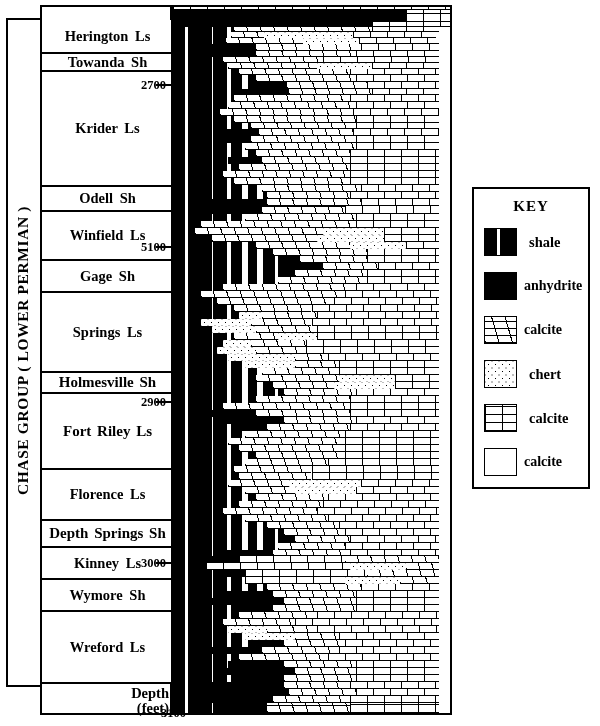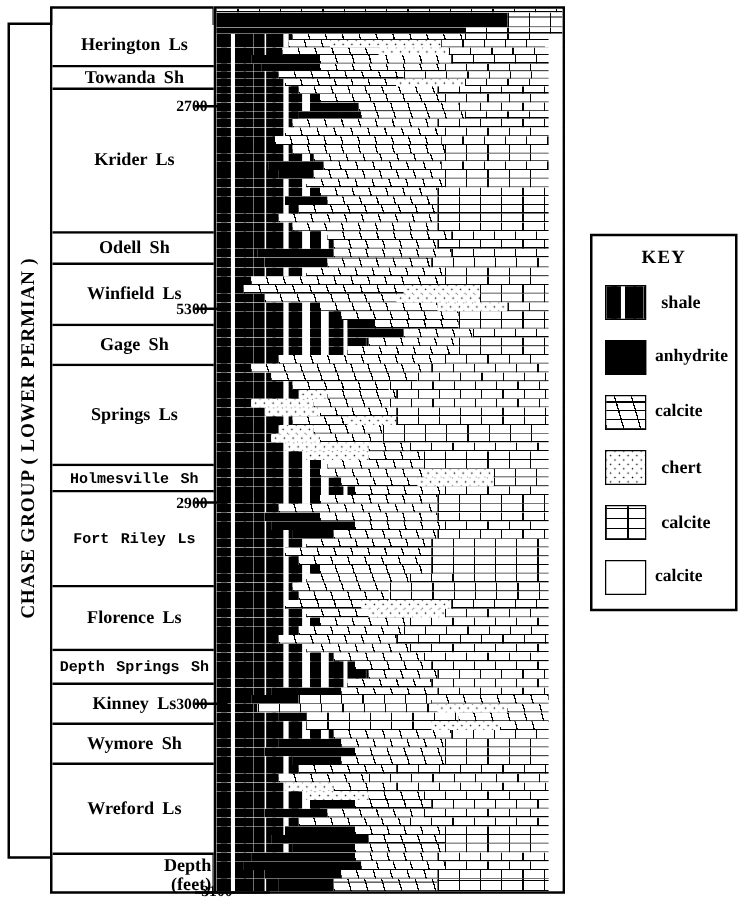--- a/index.html
+++ b/index.html
@@ -15,21 +15,21 @@
                font-weight:bold;font-size:15.5px;letter-spacing:.6px;
                white-space:nowrap;font-family:"Liberation Serif",serif;}
 
   
   #fm-col{position:absolute;left:40px;top:5px;width:131px;height:710px;
           border:2px solid #000;border-right:1px solid #000;box-sizing:border-box;background:#fff;}
   .fm{position:absolute;left:0;width:131px;box-sizing:border-box;
       border-bottom:2px solid #000;background:#fff;
       display:flex;align-items:center;justify-content:center;}
   .fm .nm{font-weight:bold;font-size:14.5px;word-spacing:3px;white-space:nowrap;}
-  .fm.tight .nm{font-size:12px;word-spacing:2px;font-family:Liberation Mono, monospace;}
+  .fm.tight .nm{font-size:15px;word-spacing:2px;}
 
   
   .depth-tag{position:absolute;right:4px;font-weight:bold;font-size:12.5px;}
 
   
   #depth-cell{position:absolute;left:0;top:677px;width:131px;height:33px;
               box-sizing:border-box;display:flex;flex-direction:column;
               align-items:flex-end;justify-content:center;padding-right:4px;}
   #depth-cell div{font-weight:bold;font-size:14.5px;line-height:15px;}
 
@@ -134,21 +134,21 @@
       <div class="fm" style="top: 605px; height: 72px;">
         <span class="nm">Wreford Ls</span>
       </div>
     </div>
   <div id="depth-cell">
     <div>Depth</div>
     <div>(feet)</div>
   </div>
   <div id="depth-tags">
       <div class="depth-tag" style="top: 71px;">2700</div>
-      <div class="depth-tag" style="top: 233px;">5300</div>
+      <div class="depth-tag" style="top: 233px;">5100</div>
       <div class="depth-tag" style="top: 388px;">2900</div>
       <div class="depth-tag" style="top: 549px;">3000</div>
       <div class="depth-tag" style="top: 699px; right: -16px;">3100</div>
     </div>
 </div>
 
 <div id="log">
   <div id="log-inner">
       <div class="band" style="top: 0px; height: 3px; width: 277px;">
         <div class="seg p-calc" style="left: 0px; width: 277px;"></div>

